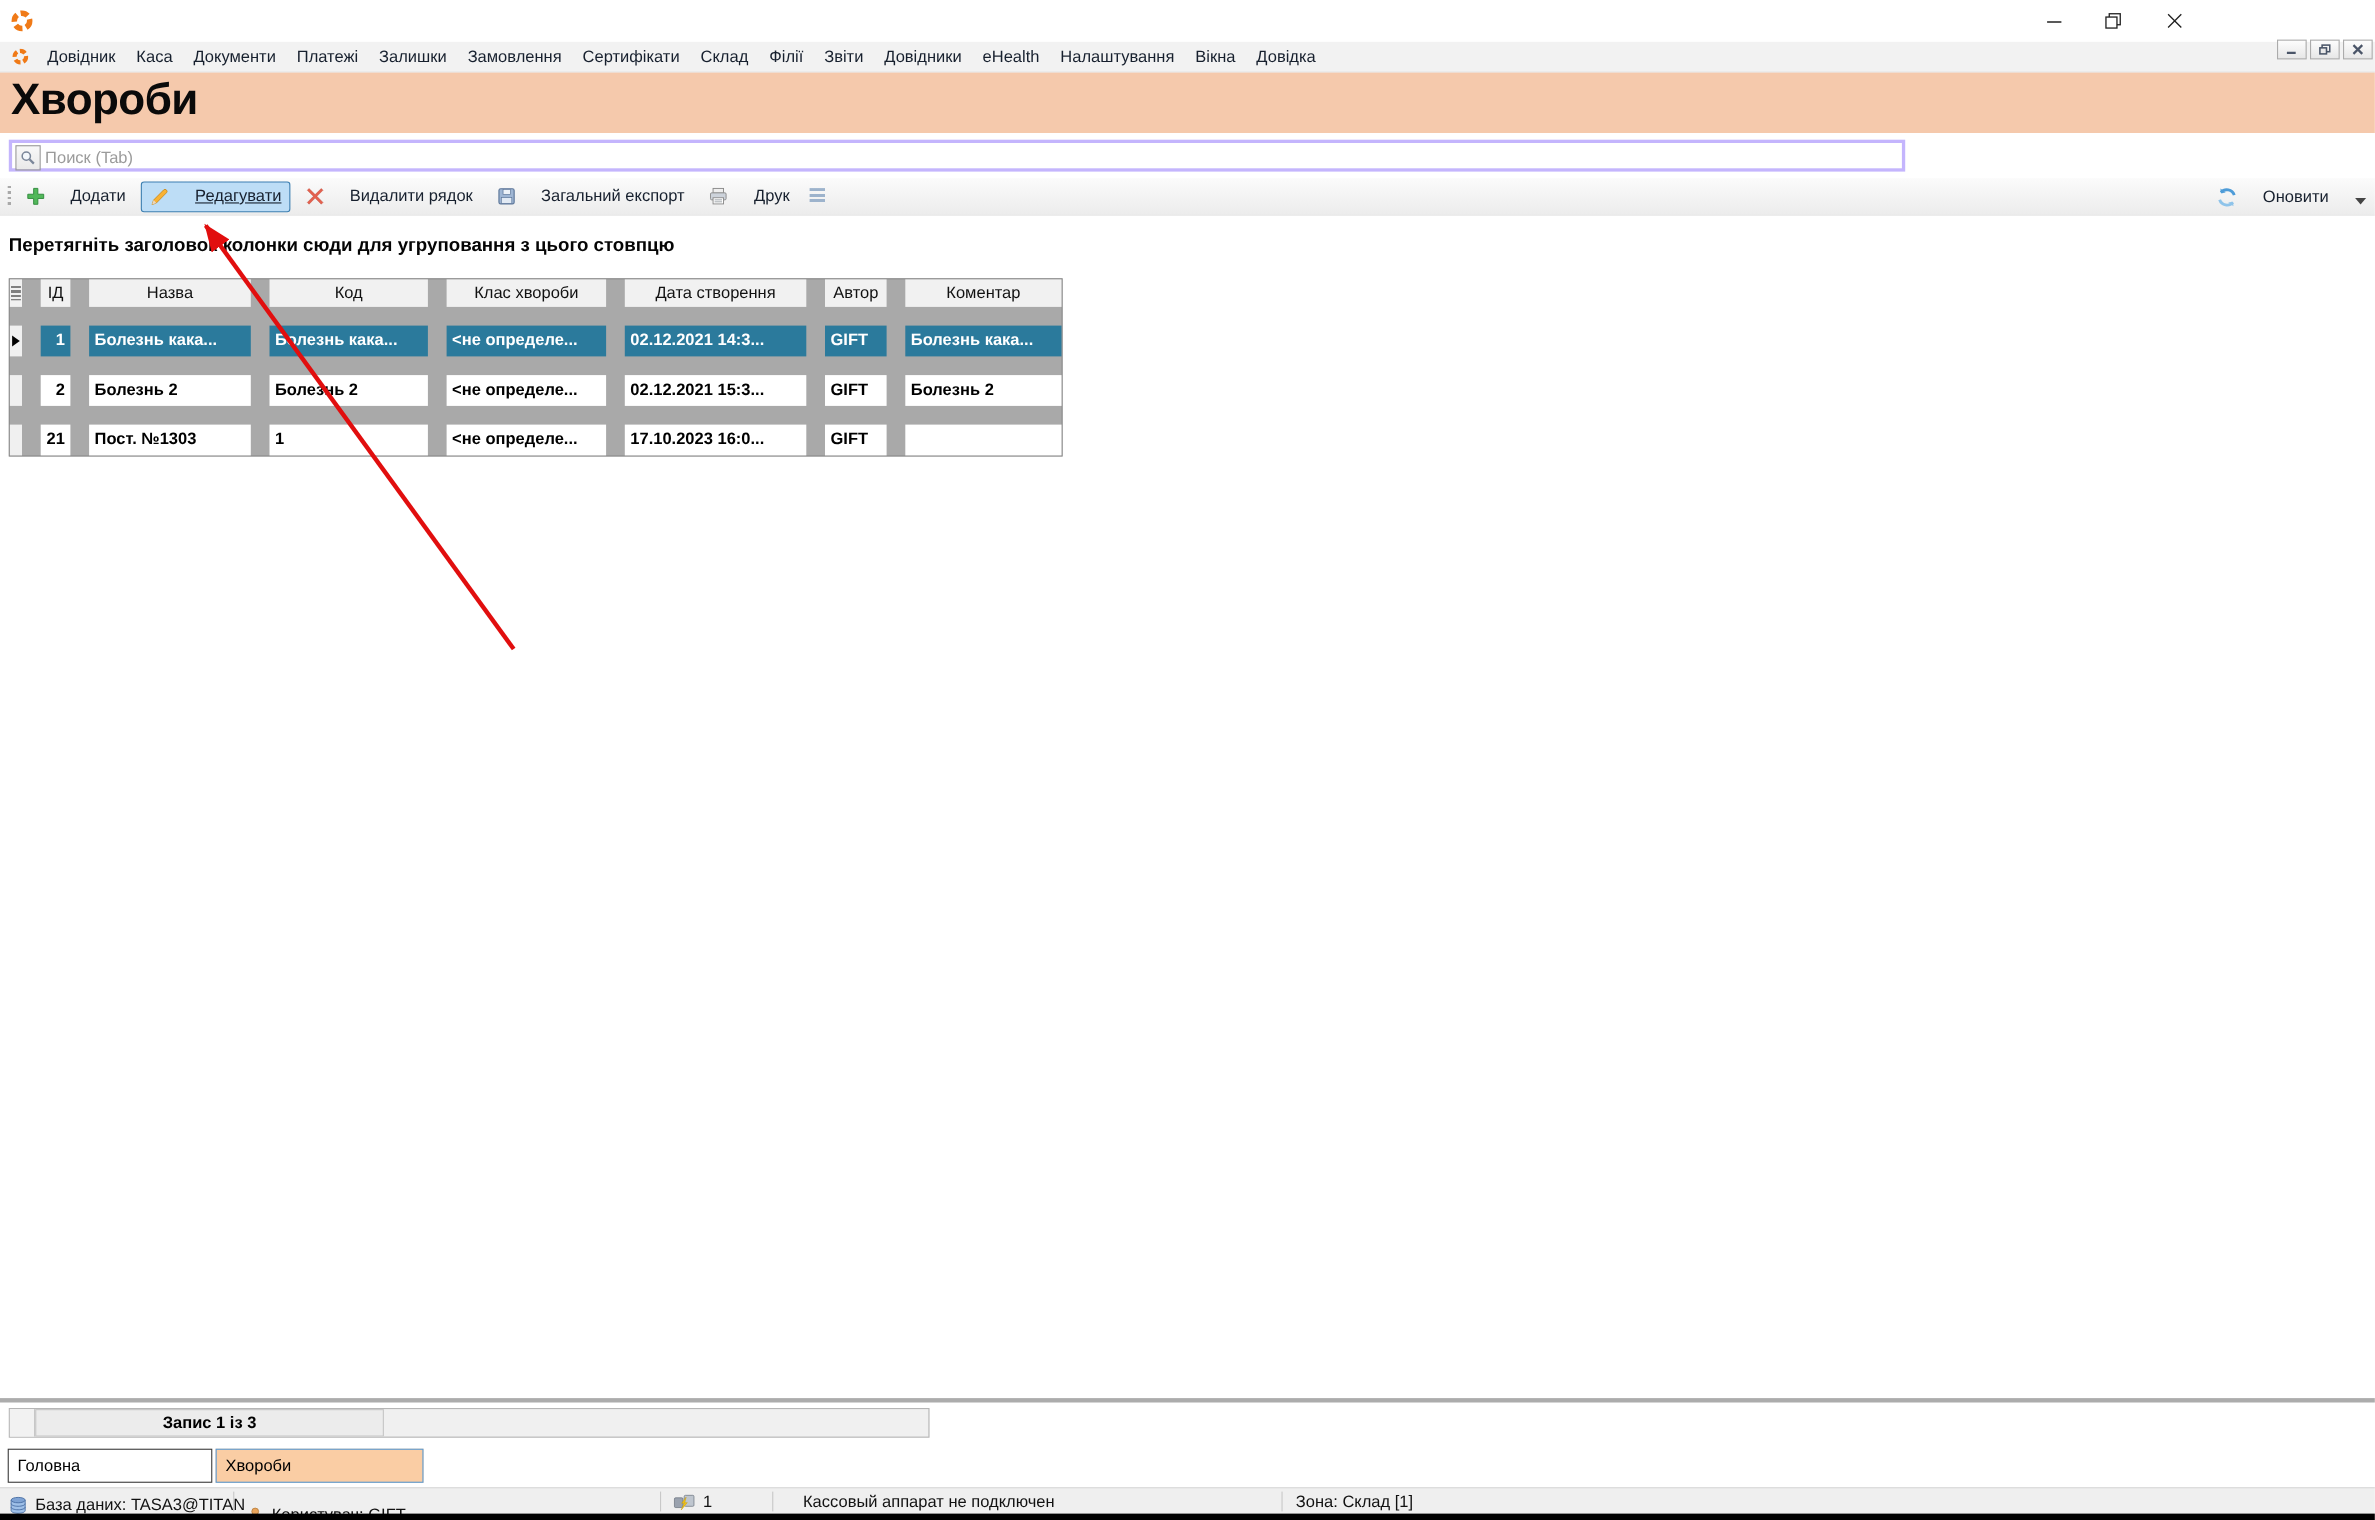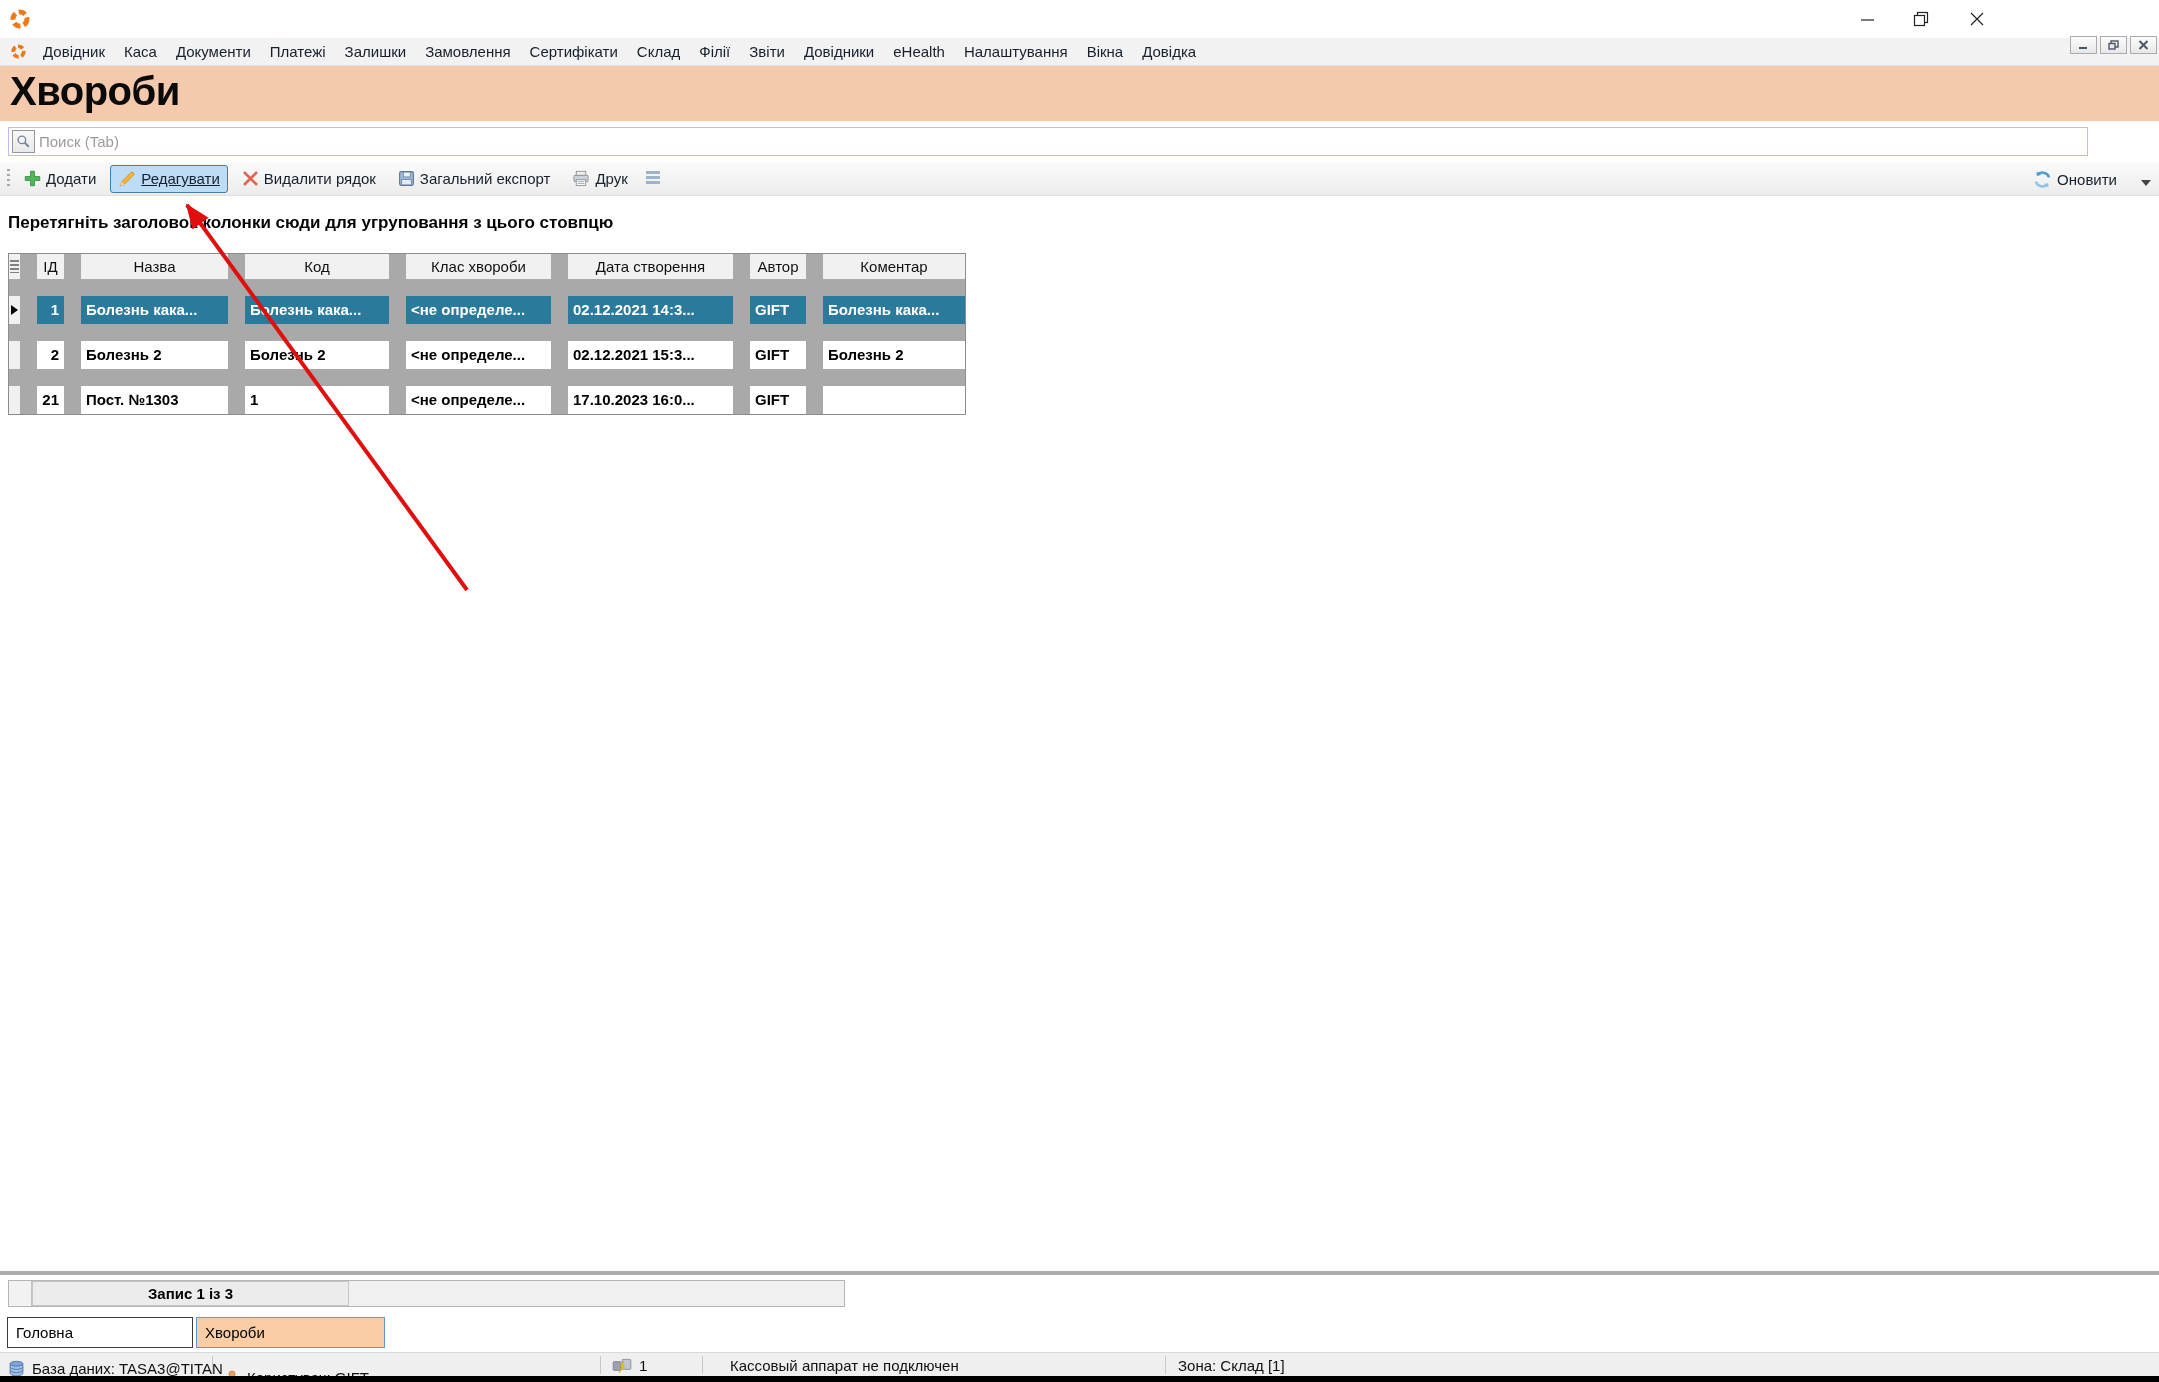--- a/index.html
+++ b/index.html
@@ -20,29 +20,29 @@
   .menu-item { font-size:15px; color:#17202E; white-space:nowrap; cursor:default; }
   .mdi-btns { position:absolute; right:2px; top:-2px; display:flex; gap:3px; }
   .mdi-btn { width:27px; height:18px; border:1px solid #ABABAB; background:linear-gradient(#FDFDFD,#E7E7E7); display:flex; align-items:center; justify-content:center; }
 
   
   .pageheader { left:0; top:66px; width:2159px; height:55px; background:#F5C9AC; }
   .page-title { left:10px; top:3px; font-size:40px; font-weight:bold; letter-spacing:-0.5px; color:#0A0A0A; }
 
   
   .searchband { left:0; top:121px; width:2159px; height:41px; background:#fff; }
-  .searchbox { left:8px; top:6px; width:2080px; height:29px; background:#fff; border:1px solid #c4b5fd; }
+  .searchbox { left:8px; top:6px; width:1724px; height:29px; background:#fff; border:3px solid #c4b5fd; }
   .mag-btn { left:3px; top:2px; width:23px; height:23px; border:1px solid #979797; background:linear-gradient(#F8F8F8,#E9E9E9); display:flex; align-items:center; justify-content:center; }
   .searchbox input { position:absolute; left:30px; top:1px; width:2000px; height:25px; border:none; outline:none; font-family:"Liberation Sans",sans-serif; font-size:15px; color:#222; background:transparent; }
   .searchbox input::placeholder { color:#9B9B9B; opacity:1; }
 
   
   .toolbar { left:0; top:162px; width:2159px; height:34px; background:linear-gradient(#FBFBFB,#ECECEC); border-bottom:1px solid #E0E0E0; display:flex; align-items:center; }
   .grip { width:3px; height:20px; margin-left:7px; background:repeating-linear-gradient(#A9A9A9 0 2px, transparent 2px 5px); }
-  .tbtn { display:flex; align-items:center; gap:5px; padding:4px 7px; margin-left:6px; font-size:15px; color:#17202E; border:1px solid transparent; border-radius:3px; white-space:nowrap; cursor:default; }
+  .tbtn { display:flex; align-items:center; gap:23px; padding:4px 7px; margin-left:6px; font-size:15px; color:#17202E; border:1px solid transparent; border-radius:3px; white-space:nowrap; cursor:default; }
   .tbtn.highlight { background:#BDDDF6; border:1px solid #3C7FB1;text-decoration:underline; }
   .cols-icon { width:14px; height:15px; margin-left:10px; background:repeating-linear-gradient(#9DB3CC 0 3px, transparent 3px 5px); }
   .refresh-wrap { position:absolute; right:8px; top:0; height:34px; display:flex; align-items:center; gap:6px; }
   .caret-down { width:0; height:0; border-left:5px solid transparent; border-right:5px solid transparent; border-top:6px solid #444; margin-left:10px; margin-top:8px; }
 
   
   .grouphint { left:8px; top:213px; font-size:17px; font-weight:bold; color:#050505; }
 
   
   .grid { left:8px; top:253px; display:grid; grid-template-columns:11px 27px 147px 144px 145px 165px 56px 142px; grid-template-rows:25px 28px 28px 28px; gap:17px; background:#A9A9A9; border:1px solid #8C8C8C; }

